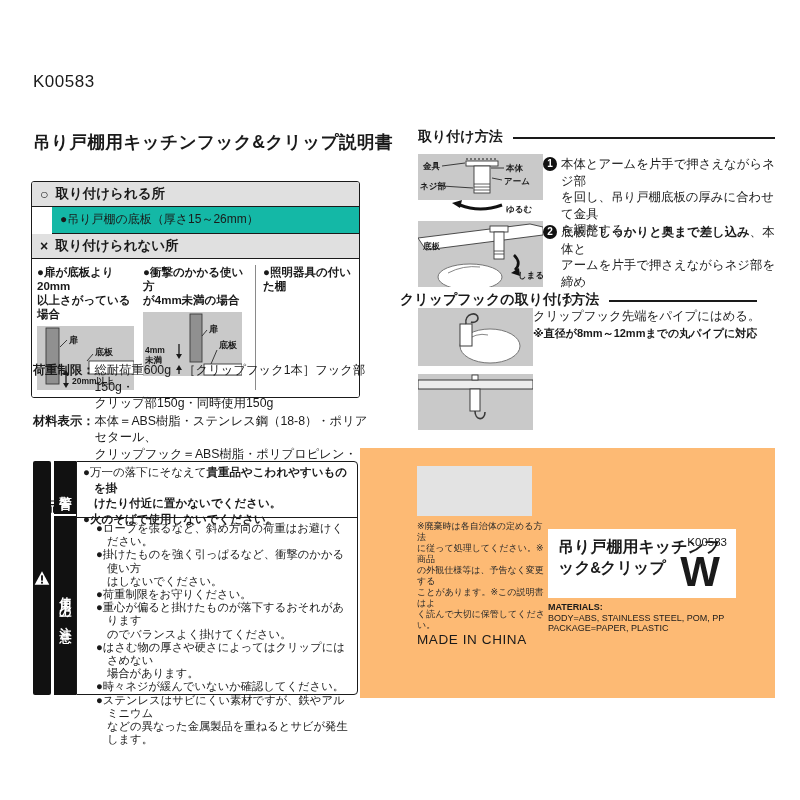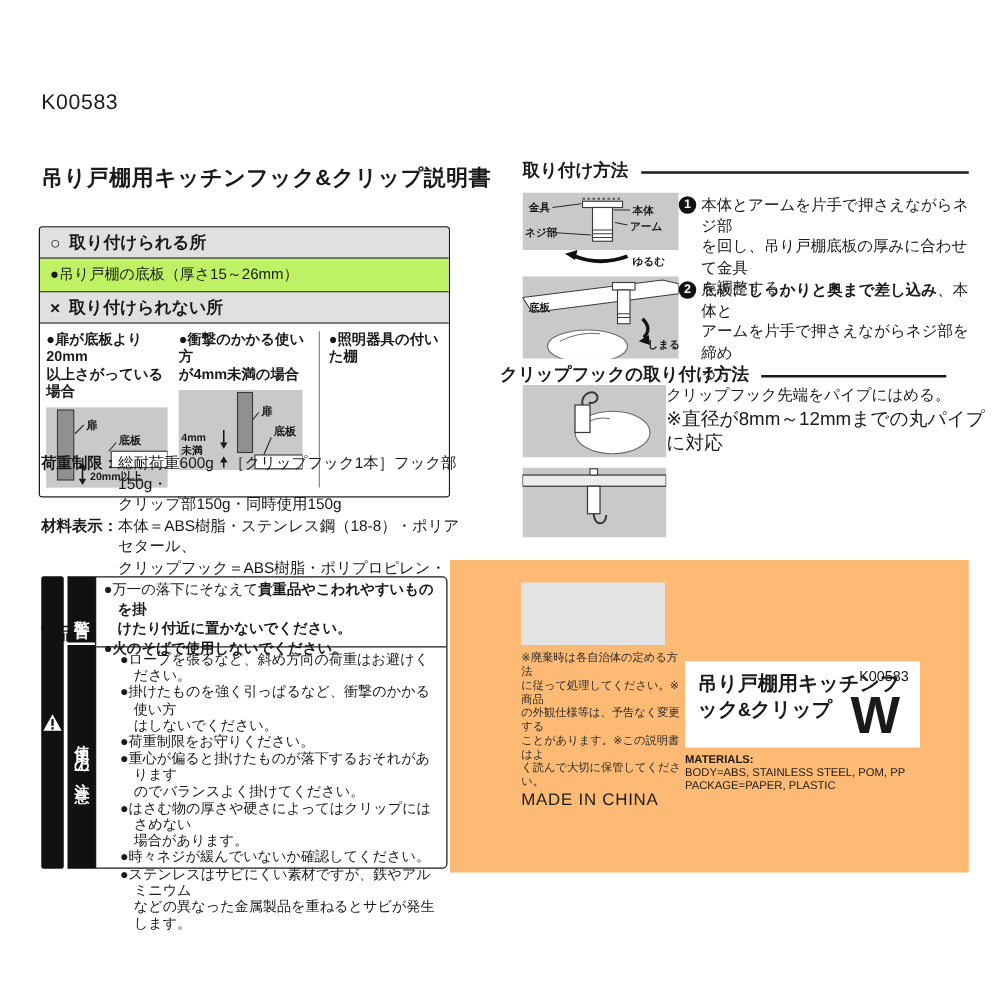--- a/index.html
+++ b/index.html
@@ -11,21 +11,21 @@
 
   
   .code{left:33px;top:72px;font-size:17px;letter-spacing:.5px;}
   .doc-title{left:33px;top:130px;font-size:17.5px;font-weight:bold;letter-spacing:.5px;}
 
   
   .box1{left:31px;top:181px;width:327px;border:1.6px solid #1a1a1a;border-radius:3px;overflow:hidden;}
   .sec-head{display:flex;align-items:center;gap:7px;background:#e0e0e0;border-bottom:1.5px solid #1a1a1a;
             padding:3px 8px;font-size:13.5px;font-weight:bold;}
   .sec-head .mark{font-size:14px;line-height:14px;}
-  .ok-row{padding:4px 8px 5px;font-size:12px;border-bottom:1.5px solid #1a1a1a;background:#bef264;}
+  .ok-row{padding:4px 8px 5px;font-size:12px;border-bottom:1.5px solid #1a1a1a;background:#14b8a6;margin-left:20px;}
   .ng-content{display:flex;padding:6px 4px 7px 5px;background:#fff;}
   .ng-col{font-size:11.5px;font-weight:bold;line-height:14px;}
   .ng-col .diag{margin-top:5px;}
   .col1{width:102px;}
   .col2{width:106px;margin-left:4px;}
   .col3{flex:1;border-left:1px solid #8a8a8a;padding-left:7px;margin-left:6px;}
   .diag{background:#c9c9c9;display:block;}
 
   
   .specs{left:33px;top:362px;width:335px;}
@@ -55,21 +55,21 @@
   .sec-title .rule{flex:1;height:2.2px;background:#1a1a1a;margin-left:10px;margin-top:2px;}
   .t-install{left:418px;top:128px;}
   .t-clip{left:400px;top:291px;}
   .step{display:flex;font-size:12.4px;line-height:16.5px;width:236px;}
   .step1{left:543px;top:156px;}
   .step2{left:543px;top:224px;}
   .stepnum{width:14px;height:14px;border-radius:50%;background:#111;color:#fff;font-size:10px;font-weight:bold;
            display:flex;align-items:center;justify-content:center;margin-right:4px;flex:none;margin-top:1px;}
   .steptext{white-space:pre-line;}
   .clip-text{left:533px;top:308px;font-size:12.4px;}
-  .clip-note{left:533px;top:326px;font-size:15px;font-weight:normal;}
+  .clip-note{left:533px;top:326px;font-size:11px;font-weight:bold;}
 
   
   .panel{left:360px;top:448px;width:415px;height:250px;background:#fdba74;}
   .lightrect{left:57px;top:18px;width:115px;height:50px;background:#e3e3e3;}
   .disposal{left:57px;top:73px;width:132px;font-size:9px;line-height:11px;color:#2b2b2b;}
   .prodlabel{left:188px;top:81px;width:188px;height:69px;background:#fff;}
   .pl-name{left:10px;top:8px;font-size:16px;font-weight:bold;font-family:Liberation Mono, monospace;}
   .pl-code{right:9px;top:7px;font-size:11.5px;}
   .pl-letter{right:16px;top:22px;font-size:42px;font-weight:bold;line-height:42px;}
   .materials{left:188px;top:154px;font-size:9px;line-height:10.5px;}

